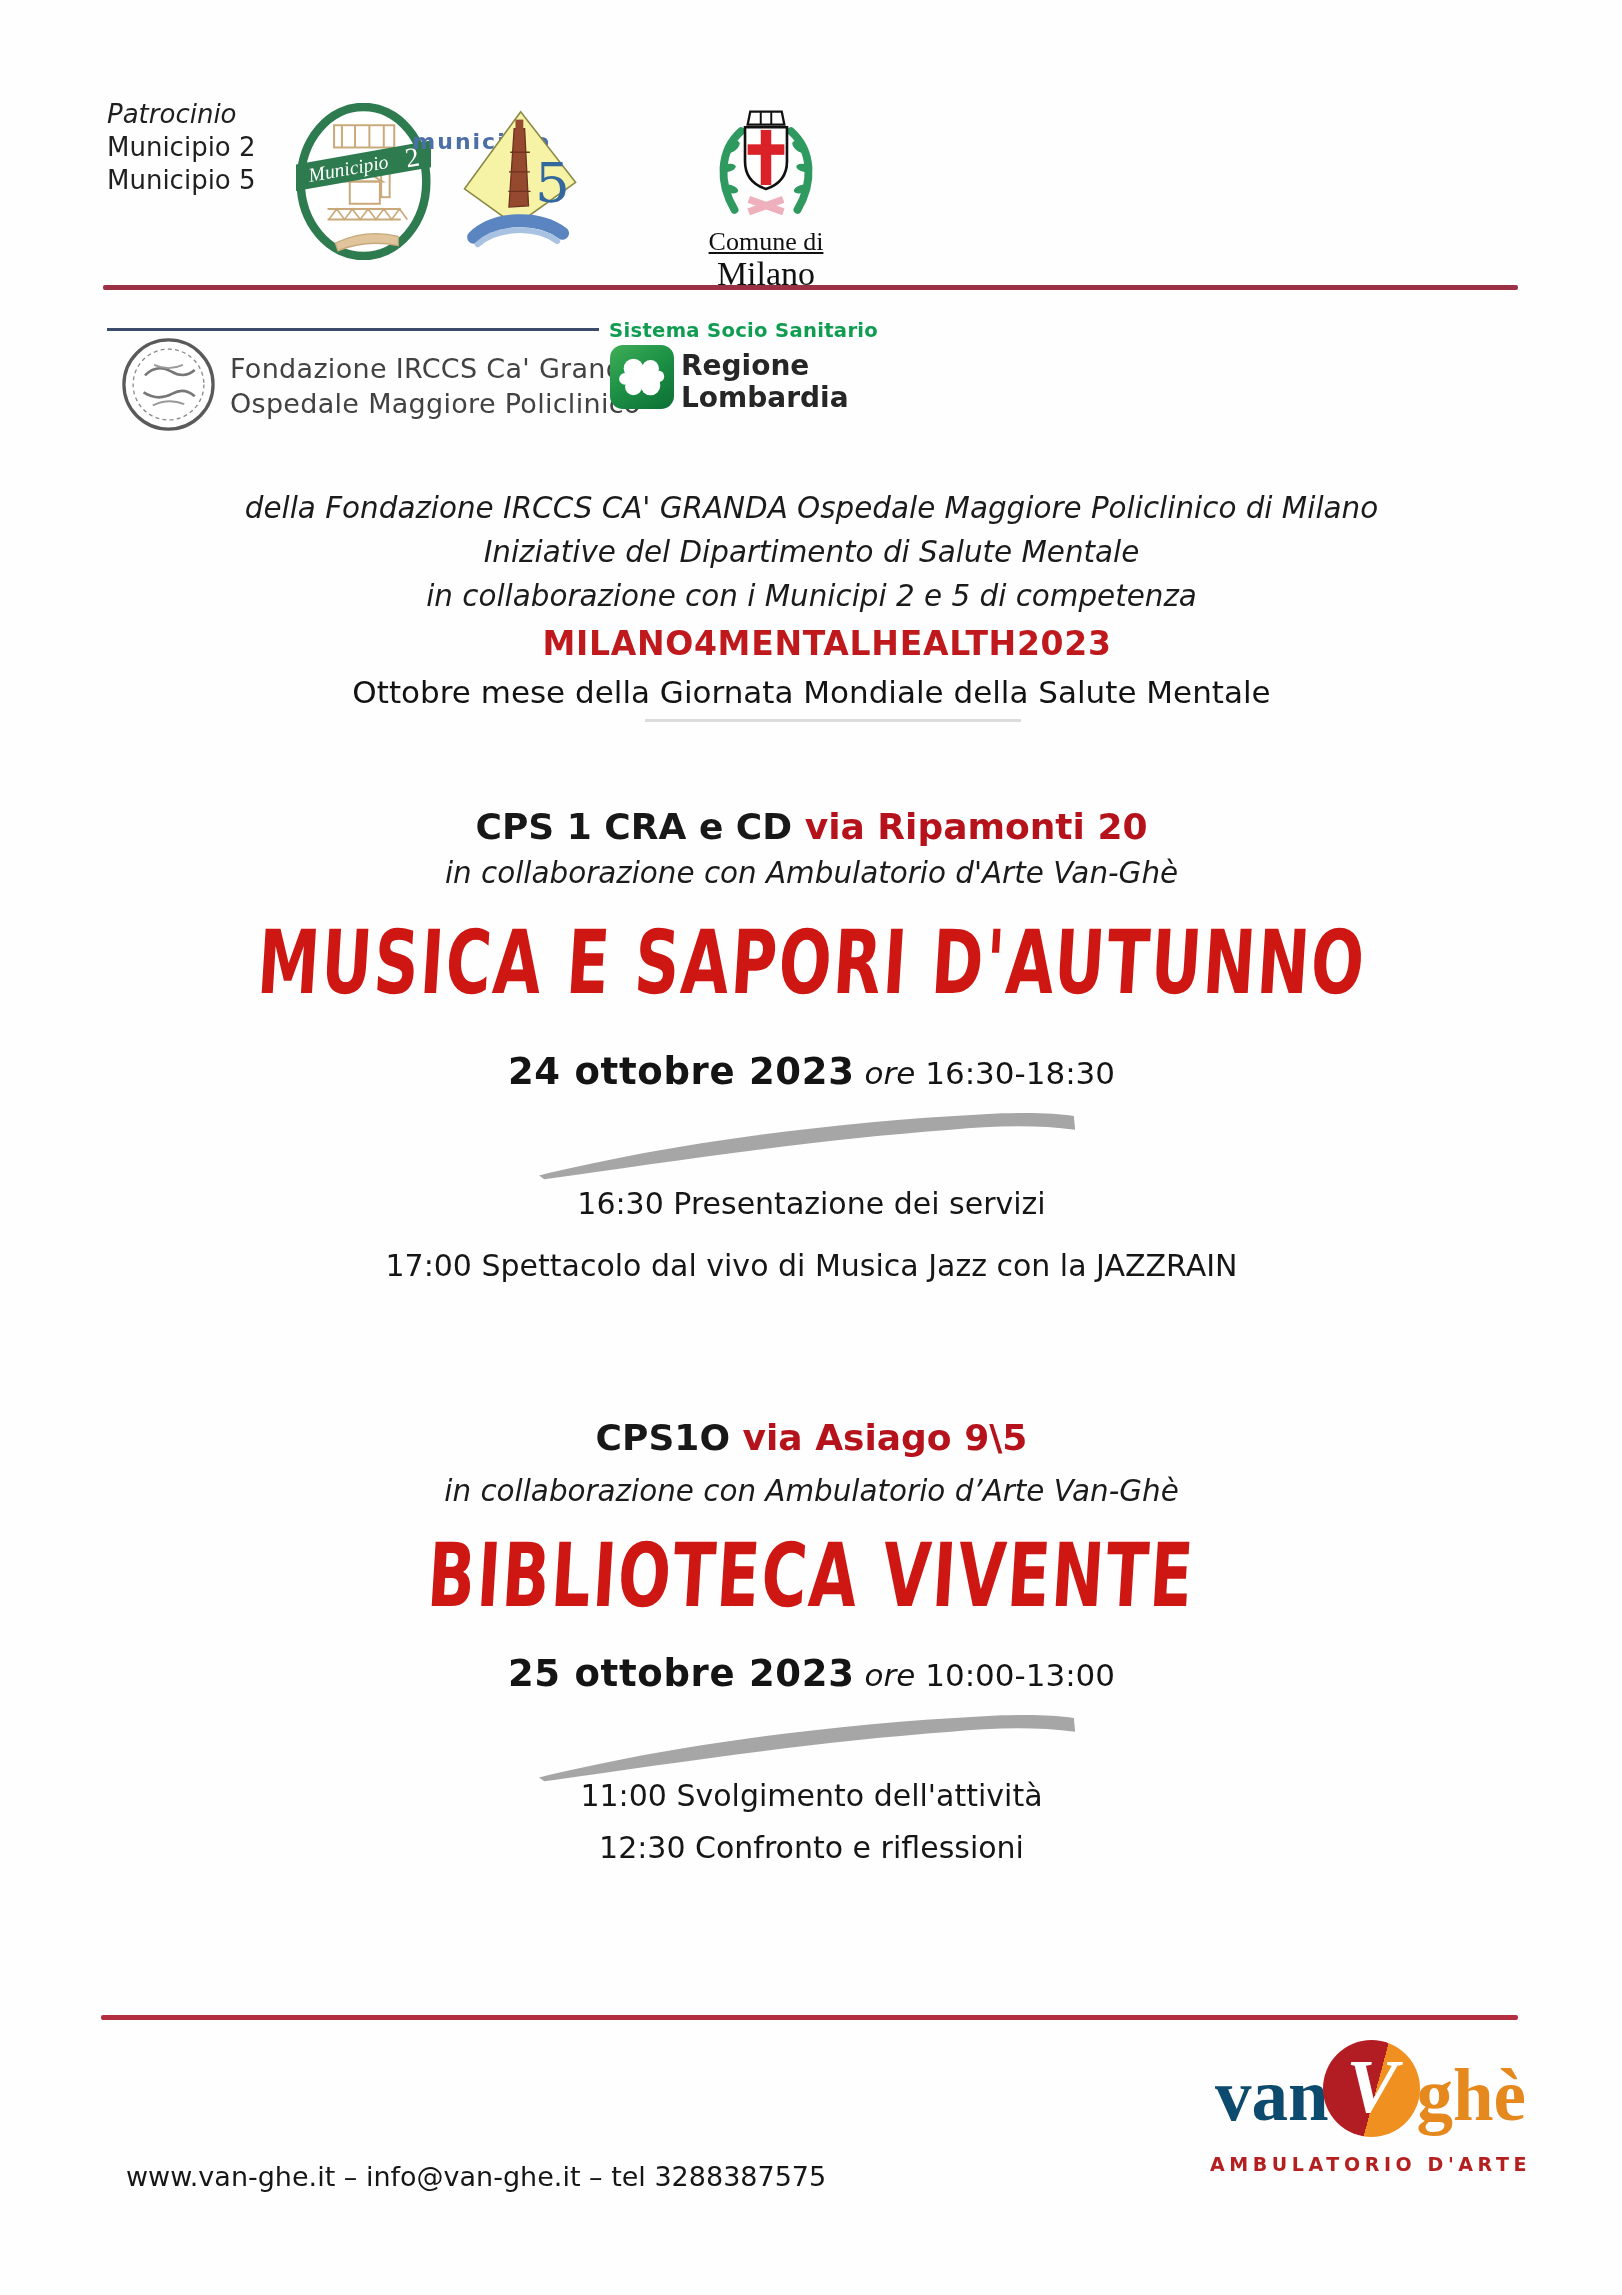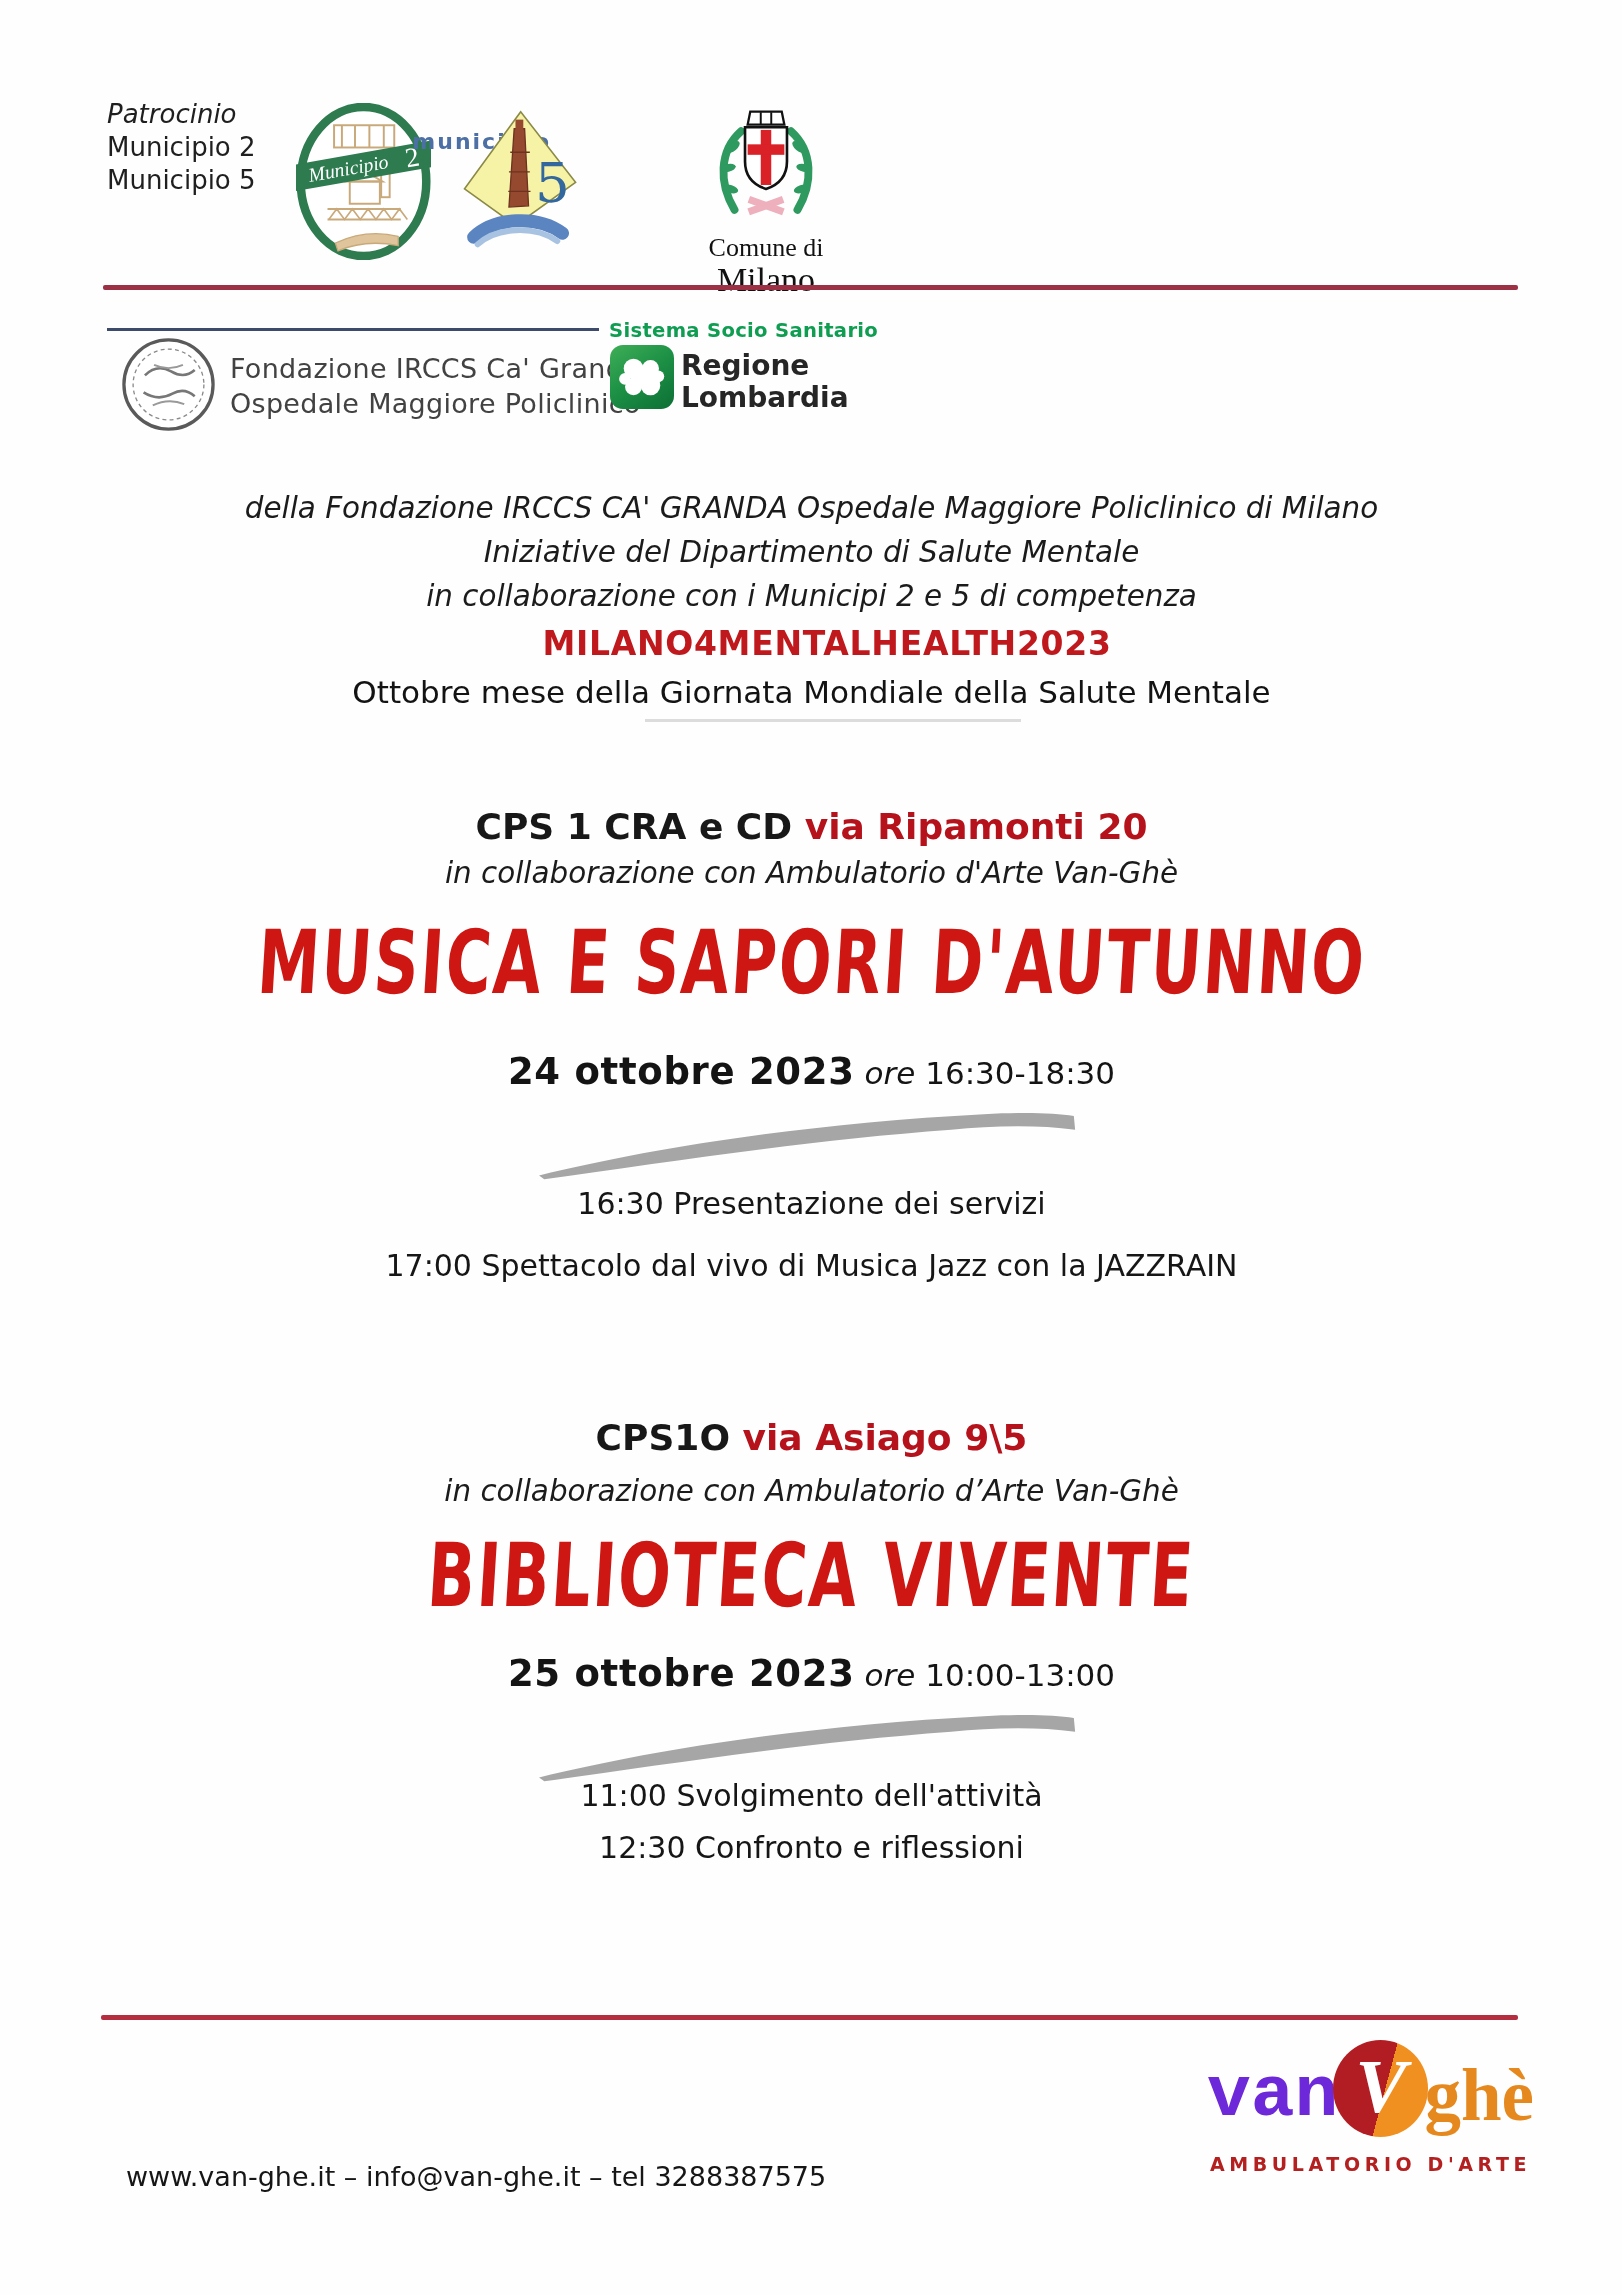--- a/index.html
+++ b/index.html
@@ -19,21 +19,21 @@
   .patrocinio { left:107px; top:98px; font-size:26px; line-height:33px; color:#1f1f1f; }
   .patrocinio .it { font-style:italic; }
 
   
   .logo-m2 { left:296px; top:103px; width:135px; height:157px; }
   
   .logo-m5 { left:411px; top:109px; width:175px; height:144px; }
   .m5-word { position:absolute; left:1.3px; top:19.6px; font-size:22px; font-weight:bold; color:#4c6fa5; letter-spacing:2px; }
   
   .logo-comune { left:681px; top:105px; width:170px; text-align:center; }
-  .comune-text { font-family:"Liberation Serif", serif; color:#111; margin-top:8px; }
+  .comune-text { font-family:"Liberation Serif", serif; color:#111; margin-top:2px;text-decoration:underline; }
   .comune-text .l1 { font-size:26px; line-height:29px; }
   .comune-text .l2 { font-size:34px; line-height:35px; }
 
   .divider { height:4.6px; background:#9c3045; border-radius:2px; }
   .divider-top { left:103px; top:285px; width:1415px; }
   .divider-bottom { left:101px; top:2015px; width:1417px; background:#b42e40; }
 
   
   .fond-line { left:107px; top:328px; width:492px; height:2.6px; background:#3c4a6b; }
   .fond-seal { left:120px; top:336px; width:97px; height:97px; }
@@ -71,21 +71,21 @@
   .e1-swoosh { top:1105px; }
   .e1-schedule { top:1173px; line-height:62px; }
   .e2-venue { top:1417px; } .e2-collab { top:1474px; }
   .e2-title { top:1539px; } .e2-date { top:1652px; }
   .e2-swoosh { top:1707px; }
   .e2-schedule { top:1770px; line-height:52px; }
 
   
   .vanghe { left:1207px; top:2040px; width:327px; height:164px; }
   .vg-row { position:absolute; left:0; top:0; width:100%; display:flex; align-items:flex-end; justify-content:center; }
-  .vg-van { font-family:Liberation Mono, monospace; font-size:73px; line-height:65px; font-weight:600; color:#6d28d9; }
+  .vg-van { font-family:Liberation Serif, serif; font-size:73px; line-height:65px; font-weight:600; color:#0c4a6e; }
   .vg-ghe { font-family:"Liberation Serif", serif; font-size:73px; line-height:65px; font-weight:600; color:#e5891e; }
   .vg-circle { width:97px; height:97px; border-radius:50%; margin:0 -3.9px -9.2px -5.2px;
     background:linear-gradient(105deg,#b21d24 54%,#ef9021 54%);
     display:flex; align-items:center; justify-content:center; }
   .vg-v { font-family:"Liberation Serif", serif; font-style:italic; font-weight:bold; font-size:77px; color:#ffffff; margin-top:-3.9px; }
   .vg-tagline { position:absolute; left:0; right:0; top:113px; text-align:center;
     font-size:19px; letter-spacing:4.6px; font-weight:600; color:#b3201f; }
   .footer-contact { left:126px; top:2161px; font-size:27px; color:#161616; }
 </style>
 </head>

